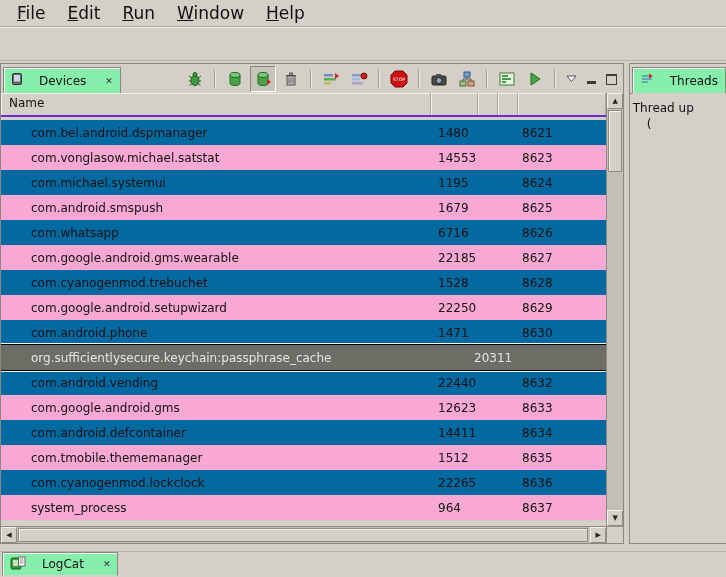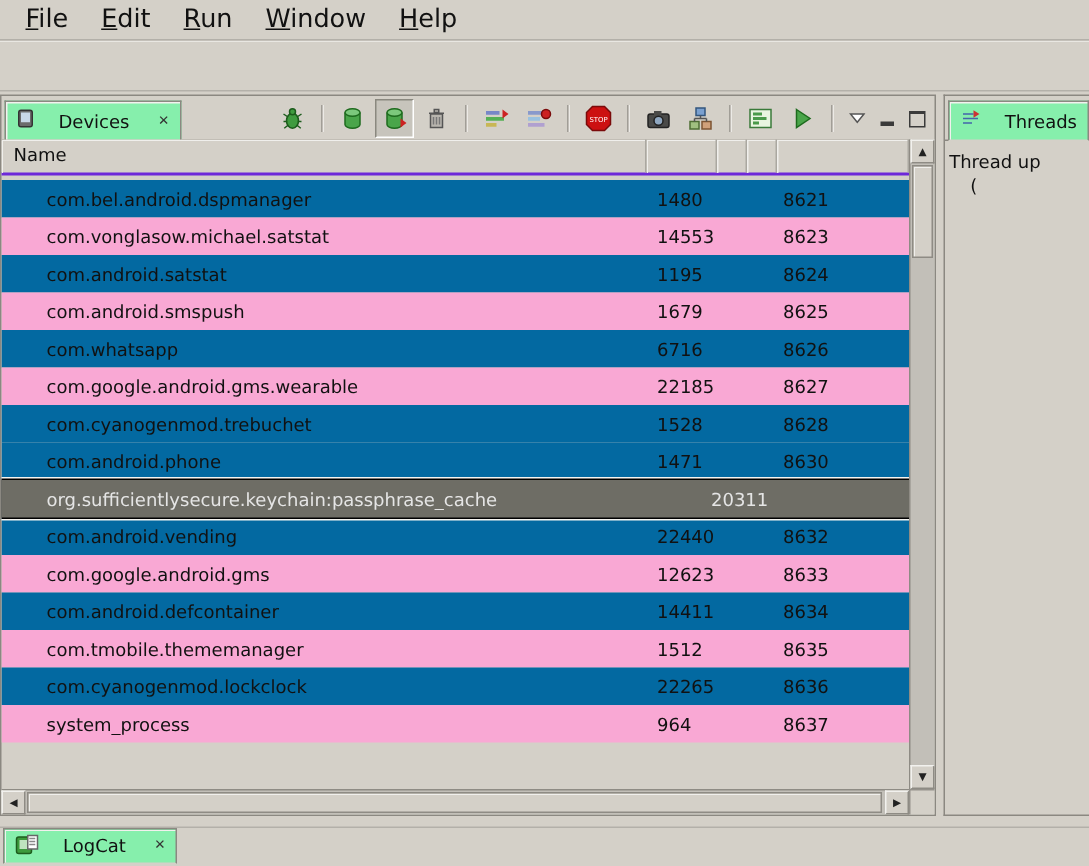--- a/index.html
+++ b/index.html
@@ -224,21 +224,21 @@
     <div class="cell port">8621</div>
   </div>
           <div class="trow odd">
     <div class="cell name">com.vonglasow.michael.satstat</div>
     <div class="cell pid">14553</div>
     <div class="cell"></div>
     <div class="cell"></div>
     <div class="cell port">8623</div>
   </div>
           <div class="trow">
-    <div class="cell name">com.android.satstat</div>
+    <div class="cell name">com.michael.systemui</div>
     <div class="cell pid">1195</div>
     <div class="cell"></div>
     <div class="cell"></div>
     <div class="cell port">8624</div>
   </div>
           <div class="trow odd">
     <div class="cell name">com.android.smspush</div>
     <div class="cell pid">1679</div>
     <div class="cell"></div>
     <div class="cell"></div>
@@ -257,20 +257,27 @@
     <div class="cell"></div>
     <div class="cell"></div>
     <div class="cell port">8627</div>
   </div>
           <div class="trow">
     <div class="cell name">com.cyanogenmod.trebuchet</div>
     <div class="cell pid">1528</div>
     <div class="cell"></div>
     <div class="cell"></div>
     <div class="cell port">8628</div>
+  </div>
+          <div class="trow odd">
+    <div class="cell name">com.google.android.setupwizard</div>
+    <div class="cell pid">22250</div>
+    <div class="cell"></div>
+    <div class="cell"></div>
+    <div class="cell port">8629</div>
   </div>
           <div class="trow">
     <div class="cell name">com.android.phone</div>
     <div class="cell pid">1471</div>
     <div class="cell"></div>
     <div class="cell"></div>
     <div class="cell port">8630</div>
   </div>
           <div class="trow selected">
     <div class="cell name">org.sufficientlysecure.keychain:passphrase_cache</div>

